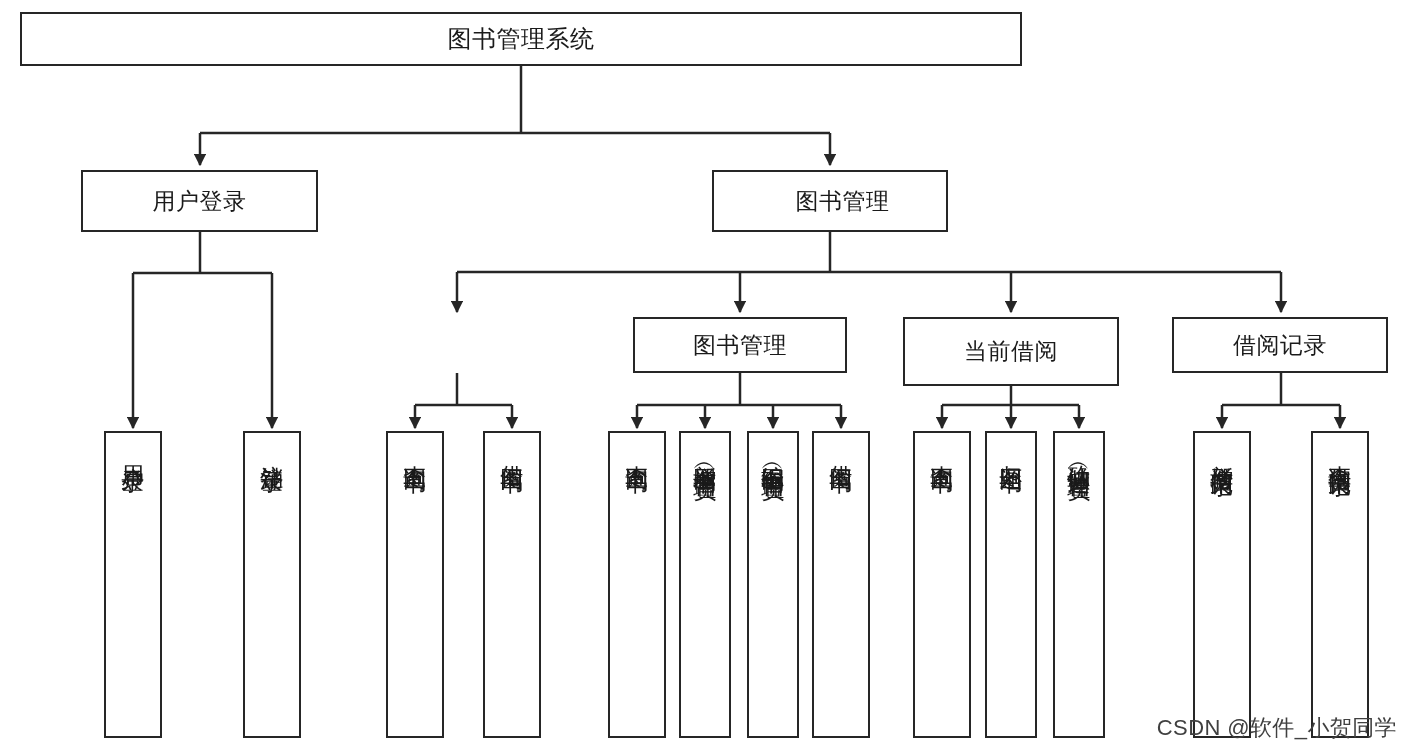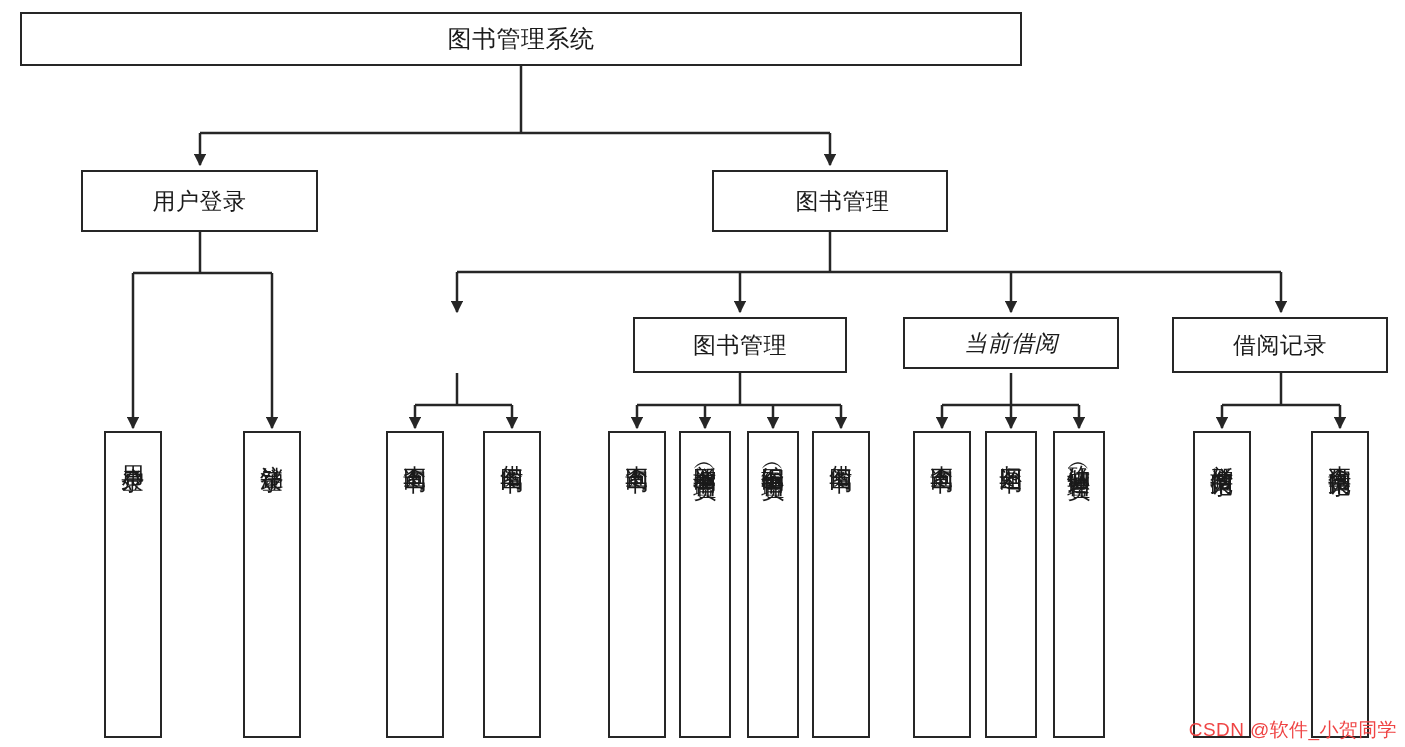--- a/index.html
+++ b/index.html
@@ -58,22 +58,22 @@
     letter-spacing: 2px;
     white-space: nowrap;
   }
   #title-node .label {
     font-size: 24px;
   }
   .watermark {
     position: absolute;
     right: 8px;
     bottom: 4px;
-    font-size: 19px;
-    color: #ef4444;
+    font-size: 22px;
+    color: #404040;
     white-space: nowrap;
     letter-spacing: 0.4px;
   }
 </style>
 </head>
 <body>
 
 <div id="canvas">
 
   <svg class="edges" viewBox="0 0 1405 747" xmlns="http://www.w3.org/2000/svg">
@@ -137,21 +137,21 @@
 
   <div class="node horiz" style="left:712px; top:170px; width:236px; height:62px;padding-left:25px;">
     <span class="label">图书管理</span>
   </div>
 
 
   <div class="node horiz" style="left:633px; top:317px; width:214px; height:56px;">
     <span class="label">图书管理</span>
   </div>
 
-  <div class="node horiz" style="left:903px; top:317px; width:216px; height:52px;font-style:italic;">
+  <div class="node horiz" style="left:903px; top:317px; width:216px; height:69px;">
     <span class="label">当前借阅</span>
   </div>
 
   <div class="node horiz" style="left:1172px; top:317px; width:216px; height:56px;align-items:center;">
     <span class="label">借阅记录</span>
   </div>
 
   <div class="node vert" style="left:104px; top:431px; width:58px; height:307px;">
     <span class="label">用户登录</span>
   </div>

